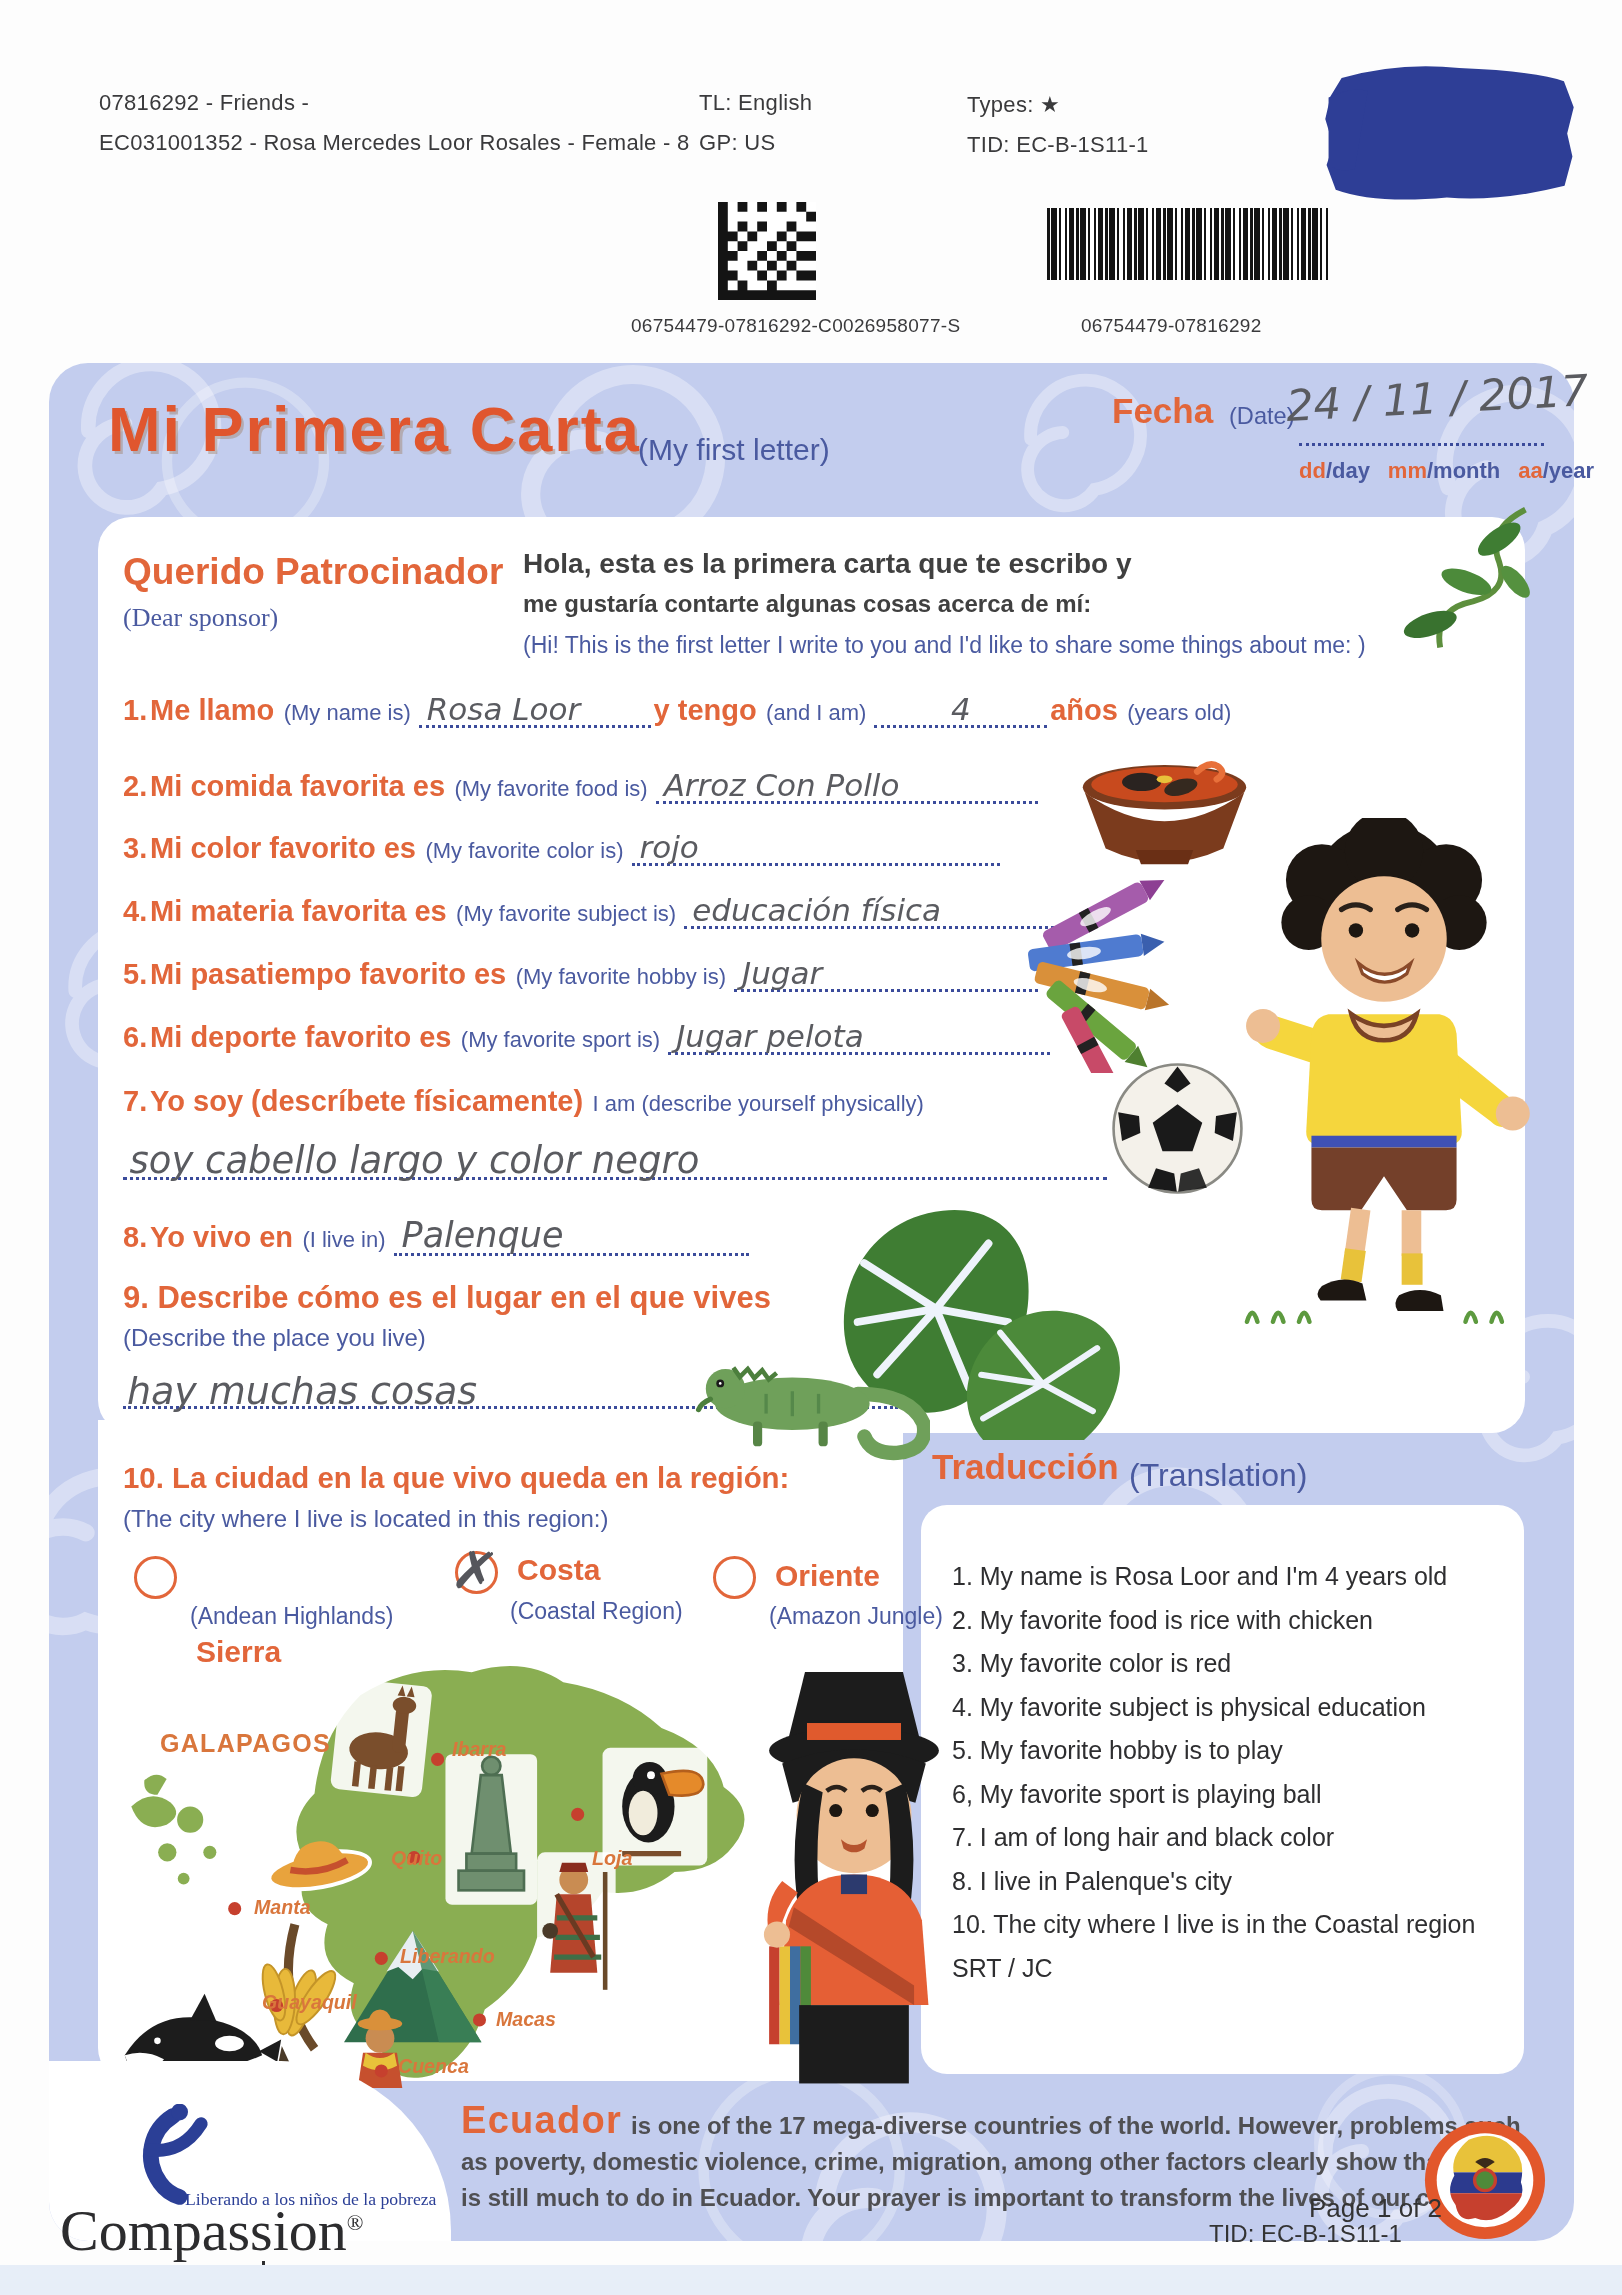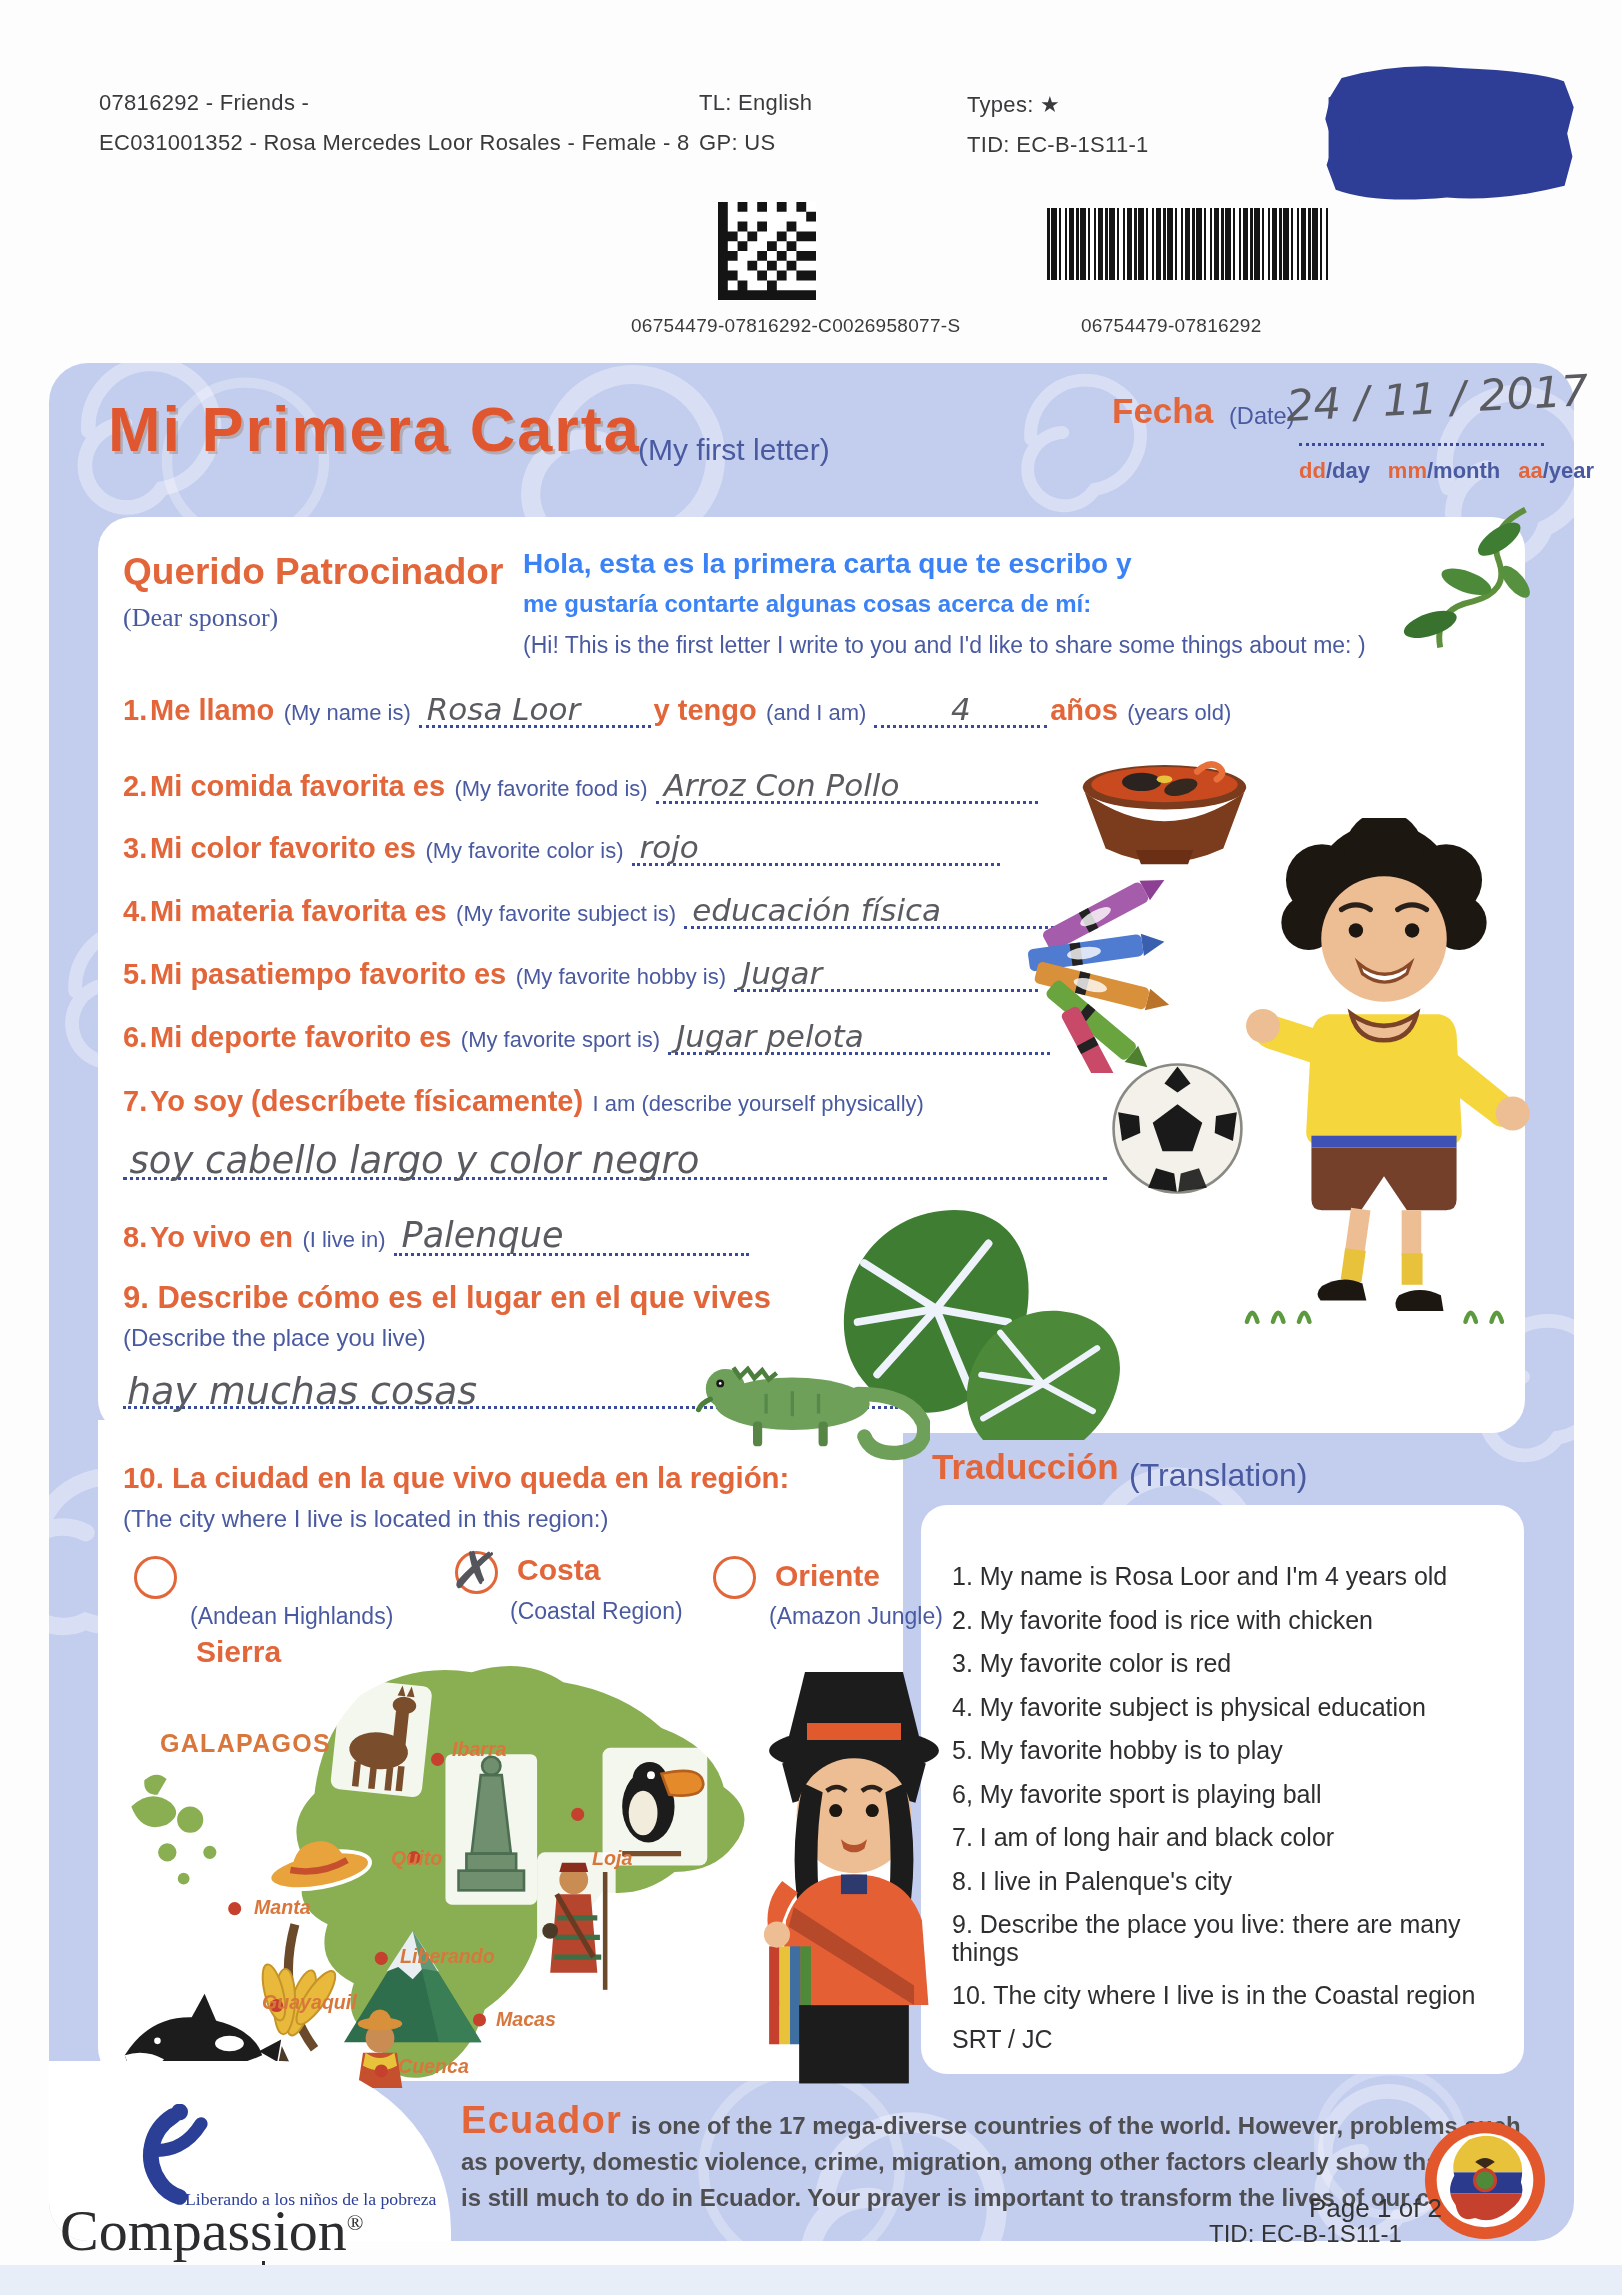--- a/index.html
+++ b/index.html
@@ -4,21 +4,21 @@
 <style>
   html,body{margin:0;padding:0;background:#ffffff;}
   #page{position:relative;width:1623px;height:2295px;background:#fdfdfd;overflow:hidden;
         font-family:"Liberation Sans",sans-serif;}
   .abs{position:absolute;}
   .hdr{font-size:22px;color:#3a3a3c;letter-spacing:0.3px;}
   .card{left:49px;top:363px;width:1525px;height:1878px;background:#c3cdee;border-radius:39px;}
   .panel{background:#ffffff;}
   .orange{color:#e2663a;font-weight:bold;}
   .blue{color:#4a5aa0;}
-  .gray{color:#3b82f6;}
+  .gray{color:#404040;}
   .hand{font-family:"DejaVu Sans",sans-serif;font-style:italic;color:#5a5b60;}
   .dotline{display:inline-block;border-bottom:3.3px dotted #3b4b9b;vertical-align:baseline;
            text-align:left;padding:0 7.9px;}
   .qrow{white-space:nowrap;}
   .ql{font-size:29px;color:#e2663a;font-weight:bold;}
   .qe{font-size:22px;color:#4a5aa0;margin:0 5.2px 0 6.5px;}
   .qa{font-size:31px;line-height:1;}
   .title-es{font-size:63px;font-weight:bold;color:#e0562e;letter-spacing:2px;
             text-shadow:2.6px 2.6px 0 rgba(150,110,70,.35);}
   .barcode1d{background:repeating-linear-gradient(90deg,#141414 0 2.6px,#fff 2.6px 3.9px,#141414 3.9px 9.8px,
@@ -493,21 +493,20 @@
 
   <div class="abs" style="left:952px;top:1563px;width:563px;display:flex;flex-direction:column;gap:16px;">
     <div class="tline">1. My name is Rosa Loor and I'm 4 years old</div>
     <div class="tline">2. My favorite food is rice with chicken</div>
     <div class="tline">3. My favorite color is red</div>
     <div class="tline">4. My favorite subject is physical education</div>
     <div class="tline">5. My favorite hobby is to play</div>
     <div class="tline">6, My favorite sport is playing ball</div>
     <div class="tline">7. I am of long hair and black color</div>
     <div class="tline">8. I live in Palenque's city</div>
-    <div class="tline">9. Describe the place you live: there are many things</div>
     <div class="tline">10. The city where I live is in the Coastal region</div>
     <div class="tline">SRT / JC</div>
   </div>
 
   <div class="abs" style="left:49px;top:2061px;width:402px;height:180px;background:#fff;border-radius:0 170px 0 39px;"></div>
 
   <svg class="abs" style="left:124px;top:2104px;" width="98" height="105" viewBox="0 0 150 160">
     <path d="M75 18 C40 40 30 85 55 120 C62 130 72 138 85 142" fill="none" stroke="#2b3f96" stroke-width="24" stroke-linecap="round"></path>
     <path d="M118 30 C98 62 70 74 40 70" fill="none" stroke="#2b3f96" stroke-width="20" stroke-linecap="round"></path>
     <circle cx="85" cy="12" r="13" fill="#2b3f96"></circle>

